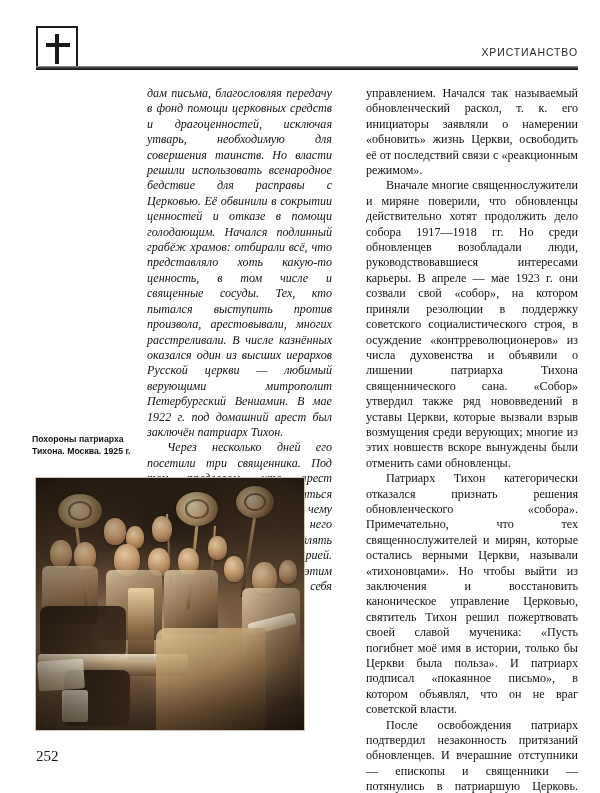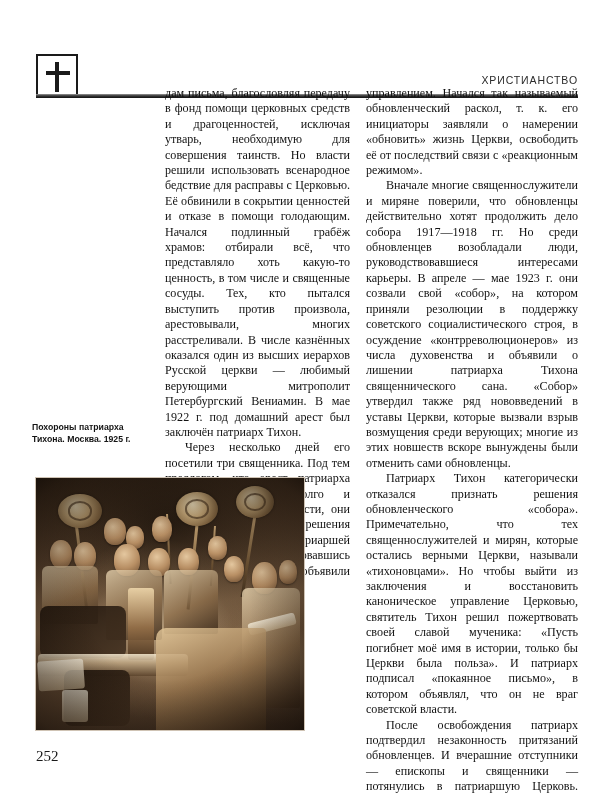--- a/index.html
+++ b/index.html
@@ -15,21 +15,20 @@
     color: #111111;
     overflow: hidden;
   }
 
   
   #page-header {
     position: absolute;
     left: 0; top: 0;
     width: 600px;
     height: 80px;
-    margin-top: 28px;
   }
   #cross-box {
     position: absolute;
     left: 36px;
     top: 26px;
     width: 42px;
     height: 42px;
     border: 2px solid #1a1a1a;
     background: #ffffff;
     box-sizing: border-box;
@@ -75,42 +74,43 @@
     position: absolute;
     font-family: "Liberation Serif", serif;
     font-size: 12.1px;
     line-height: 15.4px;
     text-align: justify;
     text-justify: inter-word;
     color: #121212;
     hyphens: manual;
   }
   #column-left {
-    left: 165px;
+    left: 147px;
     top: 86px;
     width: 185px;
+    font-style: italic;
   }
   #column-right {
     left: 366px;
     top: 86px;
     width: 212px;
   }
   .column p {
     margin: 0;
     text-indent: 20px;
   }
   .column p.first {
     text-indent: 0;
   }
 
   
   #figure-caption {
     position: absolute;
     left: 32px;
-    top: 422px;
+    top: 434px;
     width: 116px;
     font-family: "Liberation Sans", sans-serif;
     font-size: 8.7px;
     line-height: 11.6px;
     font-weight: bold;
     color: #141414;
   }
 
   
   #figure-photo {

